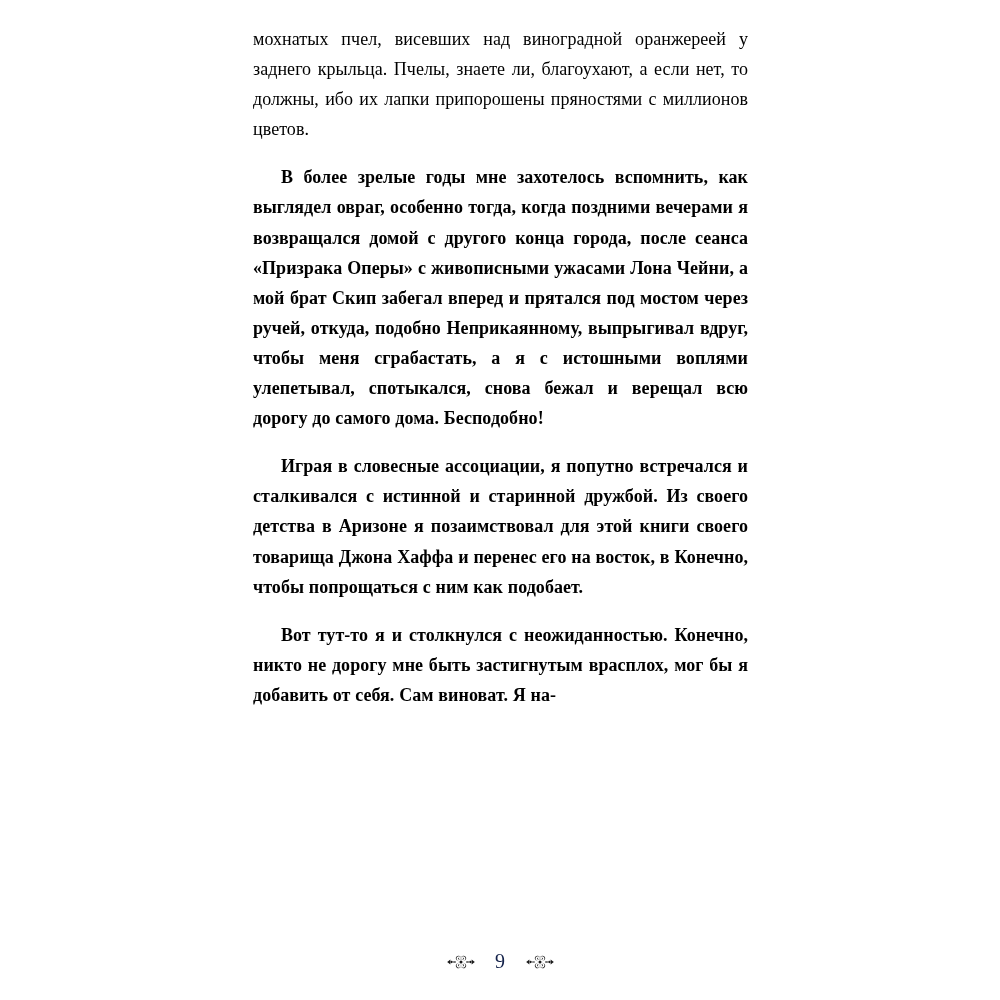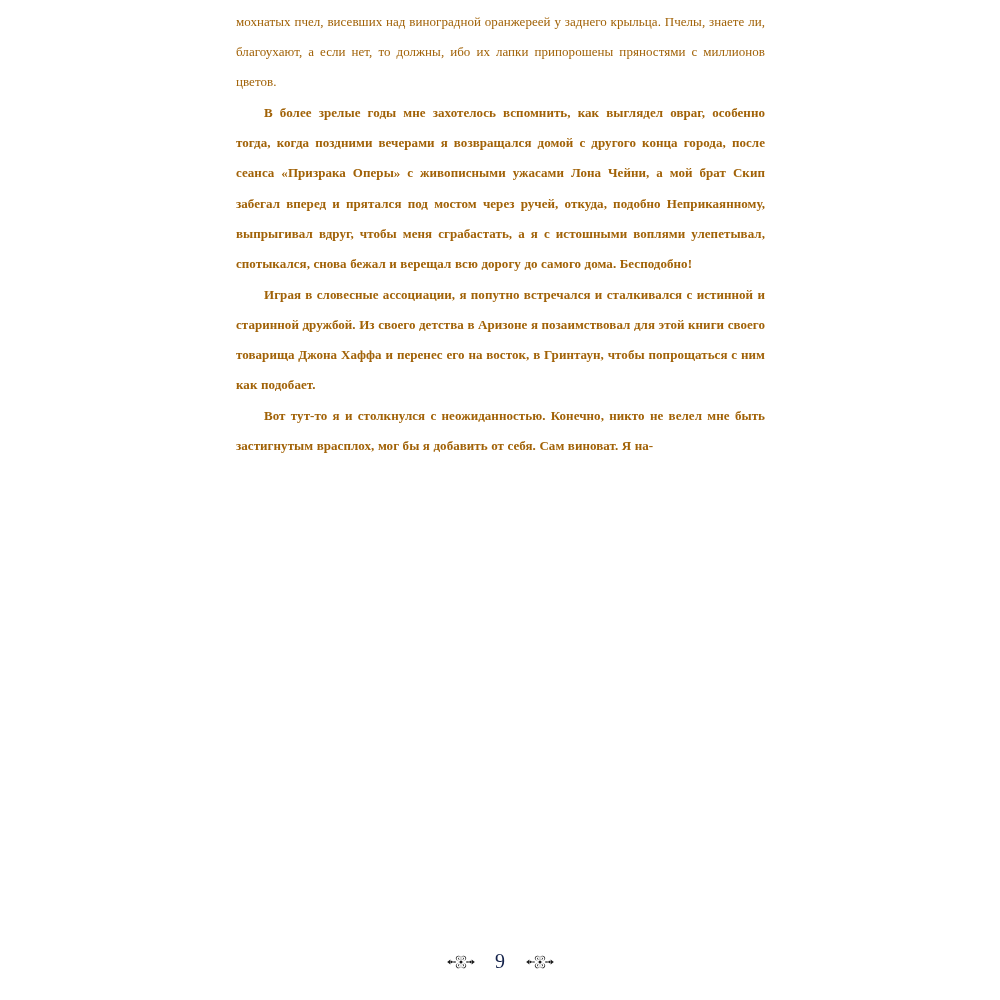--- a/index.html
+++ b/index.html
@@ -27,27 +27,27 @@
   }
 
   .text-block {
     position: absolute;
     left: 235px;
     top: 6px;
     width: 531px;
   }
 
   .para {
-    margin: 1px;
+    margin: 18px;
     padding: 0;
     text-align: justify;
     text-justify: inter-word;
-    font-size: 13px;
+    font-size: 18px;
     line-height: 30.1px;
-    color: #a16207;
+    color: #000000;
     letter-spacing: 0.05px;
     word-spacing: 0.2px;
     -webkit-font-smoothing: antialiased;
   }
   .para.indent {
     text-indent: 28px;
     font-weight: bold;
   }
   .para.cont {
     text-indent: 0;
@@ -92,22 +92,22 @@
   }
 </style>
 </head>
 <body>
 
 <div class="page">
 
   <div class="text-block">
     <p class="para cont no-stretch">мохнатых пчел, висевших над виноградной оранжереей у заднего крыльца. Пчелы, знаете ли, благоухают, а если нет, то должны, ибо их лапки припорошены пряностями с миллионов цветов.</p>
     <p class="para indent no-stretch">В более зрелые годы мне захотелось вспомнить, как выглядел овраг, особенно тогда, когда поздними вечерами я возвращался домой с другого конца города, после сеанса «Призрака Оперы» с живописными ужасами Лона Чейни, а мой брат Скип забегал вперед и прятался под мостом через ручей, откуда, подобно Неприкаянному, выпрыгивал вдруг, чтобы меня сграбастать, а я с истошными воплями улепетывал, спотыкался, снова бежал и верещал всю дорогу до самого дома. Бесподобно!</p>
-    <p class="para indent no-stretch">Играя в словесные ассоциации, я попутно встречался и сталкивался с истинной и старинной дружбой. Из своего детства в Аризоне я позаимствовал для этой книги своего товарища Джона Хаффа и перенес его на восток, в Гринтаун, чтобы попрощаться с ним как подобает.</p>
-    <p class="para indent no-stretch">Вот тут-то я и столкнулся с неожиданностью. Конечно, никто не велел мне быть застигнутым врасплох, мог бы я добавить от себя. Сам виноват. Я на-</p>
+    <p class="para indent no-stretch">Играя в словесные ассоциации, я попутно встречался и сталкивался с истинной и старинной дружбой. Из своего детства в Аризоне я позаимствовал для этой книги своего товарища Джона Хаффа и перенес его на восток, в Конечно, чтобы попрощаться с ним как подобает.</p>
+    <p class="para indent no-stretch">Вот тут-то я и столкнулся с неожиданностью. Конечно, никто не дорогу мне быть застигнутым врасплох, мог бы я добавить от себя. Сам виноват. Я на-</p>
   </div>
 
   <div class="footer">
 
     <span class="ornament">
       <svg viewBox="0 0 30 24" width="30" height="24" aria-hidden="true">
         <g fill="#1a1a1a">
           <path d="M1.2 12 L4.4 9.6 L4.4 14.4 Z"></path>
           <circle cx="5.6" cy="12" r="1.15"></circle>
           <path d="M7.2 11.4 h2.6 v1.2 h-2.6 z"></path>

